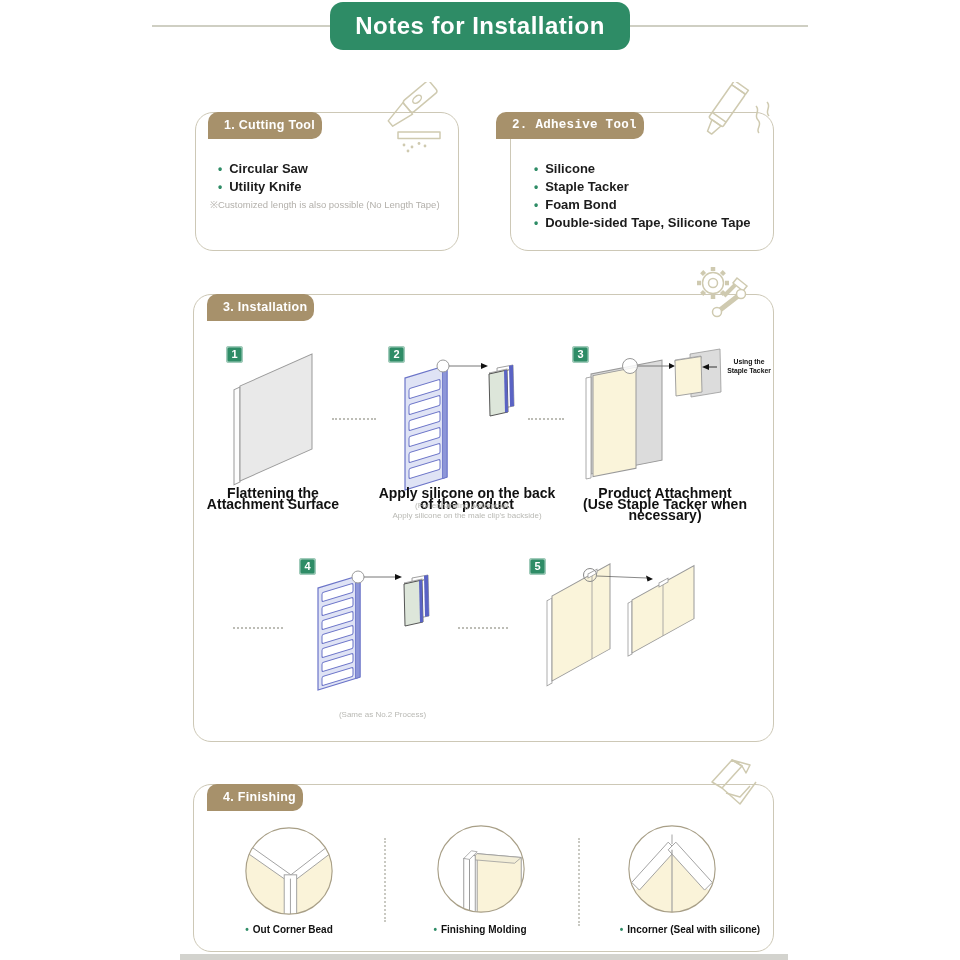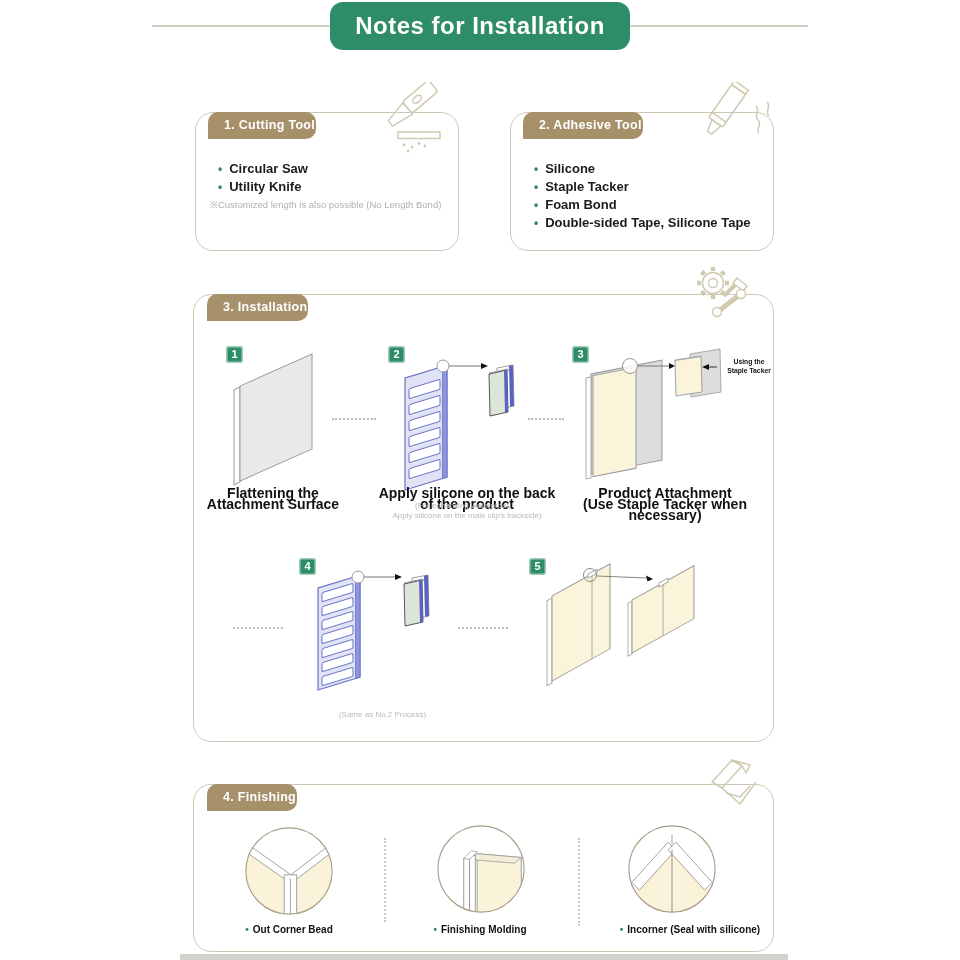--- a/index.html
+++ b/index.html
@@ -4,21 +4,21 @@
 <style>
   html,body{margin:0;padding:0;background:#fff;}
   #page{position:relative;width:960px;height:960px;background:#fff;overflow:hidden;
         font-family:"Liberation Sans",sans-serif;}
   .abs{position:absolute;}
   .hline{height:0;border-top:2px solid #cfcfc3;}
   .pill{background:#2e8c66;border-radius:13px;color:#fff;text-align:center;
         font-size:24px;font-weight:bold;line-height:48px;letter-spacing:.5px;}
   .box{border:1.5px solid #cdc8b6;border-radius:18px;background:#fff;}
   .seclabel{background:#a7916b;color:#fff;font-weight:bold;font-size:12.5px;
-        padding:6px 1px 7px 16px;border-radius:10px 10px 10px 0;letter-spacing:.3px;}
+        padding:6px 7px 7px 16px;border-radius:10px 10px 10px 0;letter-spacing:.3px;}
   .li{display:flex;align-items:center;gap:7px;font-size:13px;font-weight:bold;color:#1c1c1c;}
   .li .dot{color:#2e8c66;font-size:12px;line-height:1;}
   .note{font-size:9.5px;color:#b3b0ab;}
   .badge{width:17px;height:17px;background:#2e8c66;border-radius:3px;color:#fff;
         font-size:11px;font-weight:bold;text-align:center;line-height:17px;
         box-shadow:inset 0 0 0 1.5px rgba(255,255,255,.55);}
   .cap{font-size:14px;font-weight:bold;color:#111;text-align:center;line-height:11px;}
   .sub{font-size:8px;color:#b9b9b4;text-align:center;line-height:10px;}
   .dot-h{height:0;border-top:2px dotted #bdbdb6;}
   .dot-v{width:0;border-left:2px dotted #c9c9c2;}
@@ -56,24 +56,24 @@
     </g>
   </svg>
   <div class="abs li" style="left:218px;top:161px;">
       <span class="dot">•</span>
       <span>Circular Saw</span>
     </div>
   <div class="abs li" style="left:218px;top:179px;">
       <span class="dot">•</span>
       <span>Utility Knife</span>
     </div>
-  <div class="abs note" style="left:210px;top:198px;">※Customized length is also possible (No Length Bond)</div>
+  <div class="abs note" style="left:210px;top:198px;">※Customized length is also possible (No Length Tape)</div>
 
   <div class="abs box" style="left:510px;top:112px;width:262px;height:137px;"></div>
-  <div class="abs seclabel" style="left:523px;top:112px;">2. Adhesive Tool</div>
+  <div class="abs seclabel" style="left:496px;top:112px;font-family:Liberation Mono, monospace;">2. Adhesive Tool</div>
   <svg class="abs" style="left:698px;top:82px;" width="78" height="72" viewBox="0 0 78 72">
     <g stroke="#cfcab0" stroke-width="1.5" fill="none" stroke-linejoin="round">
       <g transform="translate(10,52) rotate(-55)">
         <rect x="14" y="-9" width="40" height="17" rx="2"></rect>
         <line x1="20" y1="-9" x2="20" y2="8"></line>
         <polygon points="14,-5 2,-2 2,3 14,6"></polygon>
         <rect x="54" y="-9" width="5" height="17"></rect>
       </g>
       <path d="M58,24 c5,5 -3,9 2,14 c5,5 -3,9 1,13"></path>
       <path d="M69,20 c5,5 -3,9 2,14"></path>

